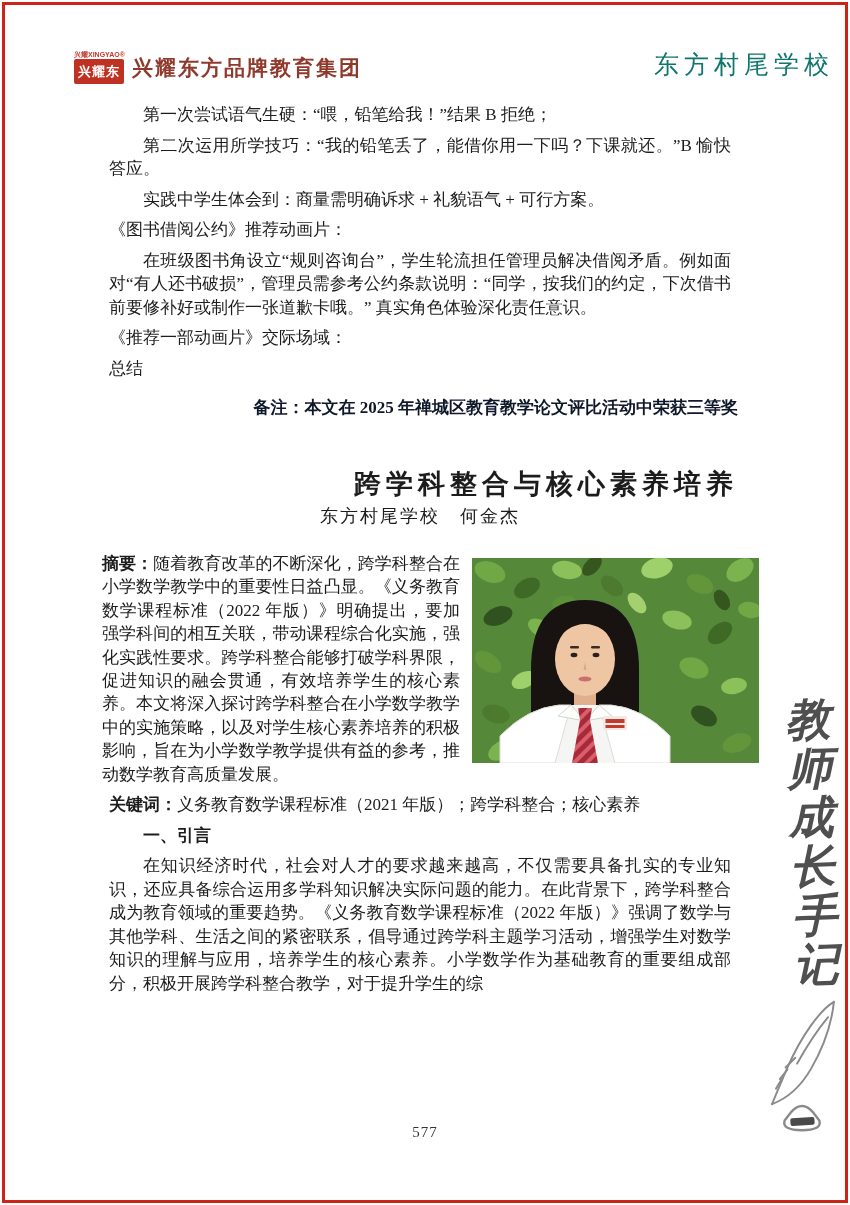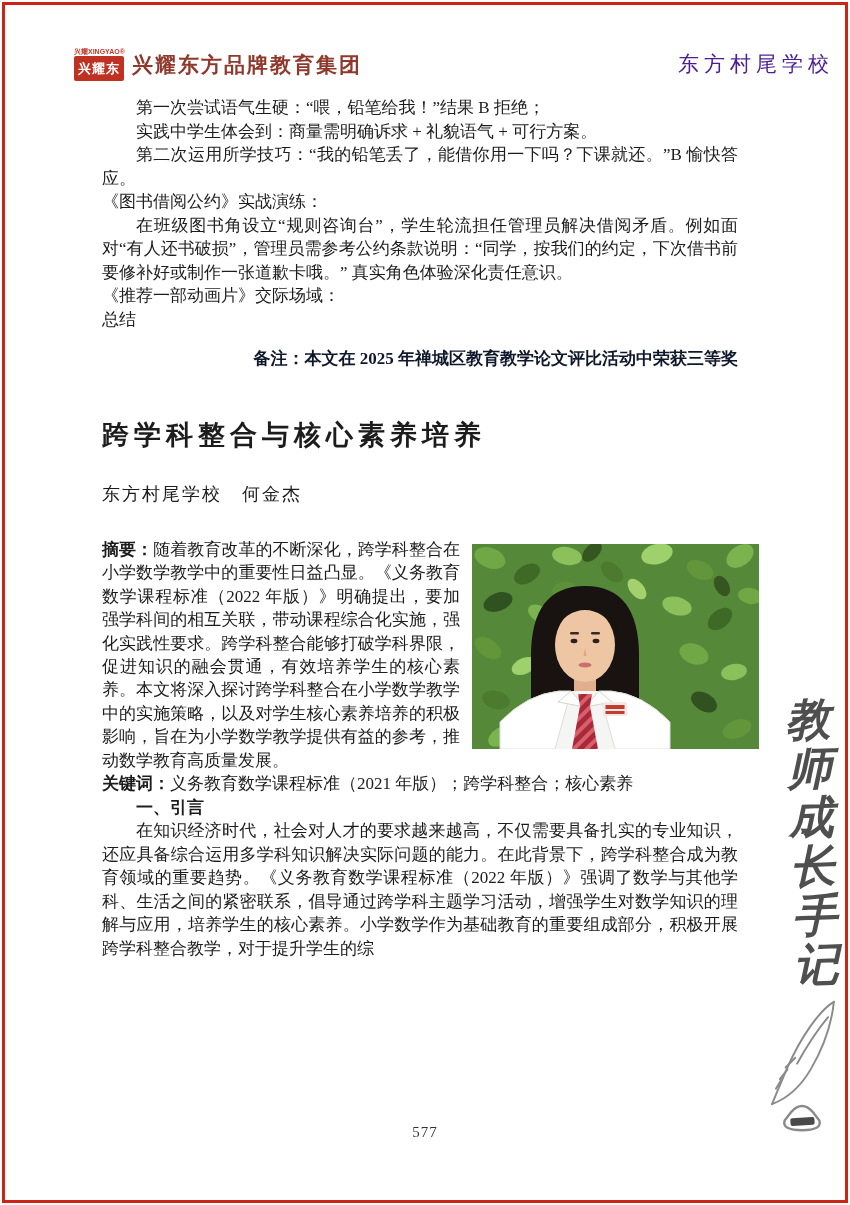--- a/index.html
+++ b/index.html
@@ -7,29 +7,29 @@
         font-family:"Liberation Serif","DejaVu Serif",serif;color:#1c1c1c;}
   .frame{position:absolute;inset:2px;border:3px solid #cd2418;pointer-events:none;z-index:5;}
   
   .header{position:absolute;top:48px;left:74px;right:16px;display:flex;justify-content:space-between;align-items:flex-end;}
   .brandwrap{display:flex;align-items:flex-end;}
   .logo{width:52px;margin-right:6px;line-height:1;}
   .logo-top{font-family:"Liberation Sans",sans-serif;font-size:7px;color:#c0392b;font-weight:bold;letter-spacing:0;white-space:nowrap;}
   .logo-seal{margin-top:1px;width:50px;height:25px;background:#bf3122;color:#fff;font-weight:bold;
              font-size:13px;line-height:25px;text-align:center;letter-spacing:1px;border-radius:2px;}
   .brand{font-size:21px;font-weight:bold;color:#8e392b;letter-spacing:2px;padding-bottom:2px;text-align:center;}
-  .school{font-size:21px;color:#4c1d95;letter-spacing:5px;padding-bottom:3px;text-align:center;}
+  .school{font-size:25px;color:#0f766e;letter-spacing:5px;padding-bottom:3px;text-align:center;}
   
   .content{position:absolute;top:96px;left:102px;width:636px;z-index:2;}
-  .content p{margin:0;font-size:17px;line-height:23.5px;text-align:justify;font-family:Liberation Serif, serif;}
+  .content p{margin:7px;font-size:17px;line-height:23.5px;text-align:justify;font-family:Liberation Serif, serif;}
   .ind{text-indent:2em;}
   .note{margin-top:16px;text-align:right;color:#0f172a;font-weight:bold;font-size:17px;line-height:23px;}
-  .a2-title{margin-top:48px;text-align:left;font-size:27px;font-weight:bold;letter-spacing:5px;line-height:34px;}
-  .a2-byline{margin-top:30px;font-size:18px;letter-spacing:2px;line-height:24px;font-family:Liberation Serif, serif;}
-  .abs-row{margin-top:32px;display:flex;align-items:flex-start;font-family:Liberation Serif, serif;}
+  .a2-title{margin-top:48px;text-align:right;font-size:27px;font-weight:bold;letter-spacing:5px;line-height:34px;}
+  .a2-byline{margin-top:3px;text-align:center;font-size:18px;letter-spacing:2px;line-height:24px;font-family:Liberation Serif, serif;}
+  .abs-row{margin-top:24px;display:flex;align-items:flex-start;font-family:Liberation Serif, serif;}
   .abs-text{width:358px;font-size:17px;line-height:23.4px;text-align:justify;}
   .bold{font-weight:bold;}
   .photo{width:287px;height:205px;margin-left:12px;margin-right:-23px;margin-top:6px;flex:none;}
   .kw{margin-top:2px;font-size:17px;line-height:23.5px;}
   .sec-head{margin-top:3px;text-indent:2em;font-weight:bold;font-size:17px;line-height:26px;}
   .footer{position:absolute;left:0;bottom:64px;width:100%;text-align:center;
           font-size:15px;color:#333;letter-spacing:1px;z-index:2;}
   
   .callig{position:absolute;left:784px;top:696px;width:56px;text-align:center;z-index:1;
           transform:rotate(-2deg);}
@@ -49,23 +49,23 @@
         <div class="logo-top">兴耀XINGYAO®</div>
         <div class="logo-seal">兴耀东方</div>
       </div>
       <div class="brand">兴耀东方品牌教育集团</div>
     </div>
     <div class="school">东方村尾学校</div>
   </div>
 
   <div class="content">
     <p class="ind">第一次尝试语气生硬：“喂，铅笔给我！”结果 B 拒绝；</p>
+    <p class="ind">第二次运用所学技巧：“我的铅笔丢了，能借你用一下吗？下课就还。”B 愉快答应。</p>
     <p class="ind">实践中学生体会到：商量需明确诉求 + 礼貌语气 + 可行方案。</p>
-    <p class="ind">第二次运用所学技巧：“我的铅笔丢了，能借你用一下吗？下课就还。”B 愉快答应。</p>
-    <p>《图书借阅公约》实战演练：</p>
+    <p>《图书借阅公约》推荐动画片：</p>
     <p class="ind">在班级图书角设立“规则咨询台”，学生轮流担任管理员解决借阅矛盾。例如面对“有人还书破损”，管理员需参考公约条款说明：“同学，按我们的约定，下次借书前要修补好或制作一张道歉卡哦。” 真实角色体验深化责任意识。</p>
     <p>《推荐一部动画片》交际场域：</p>
     <p>总结</p>
 
     <div class="note">备注：本文在 2025 年禅城区教育教学论文评比活动中荣获三等奖</div>
 
     <div class="a2-title">跨学科整合与核心素养培养</div>
     <div class="a2-byline">东方村尾学校　何金杰</div>
 
     <div class="abs-row">

